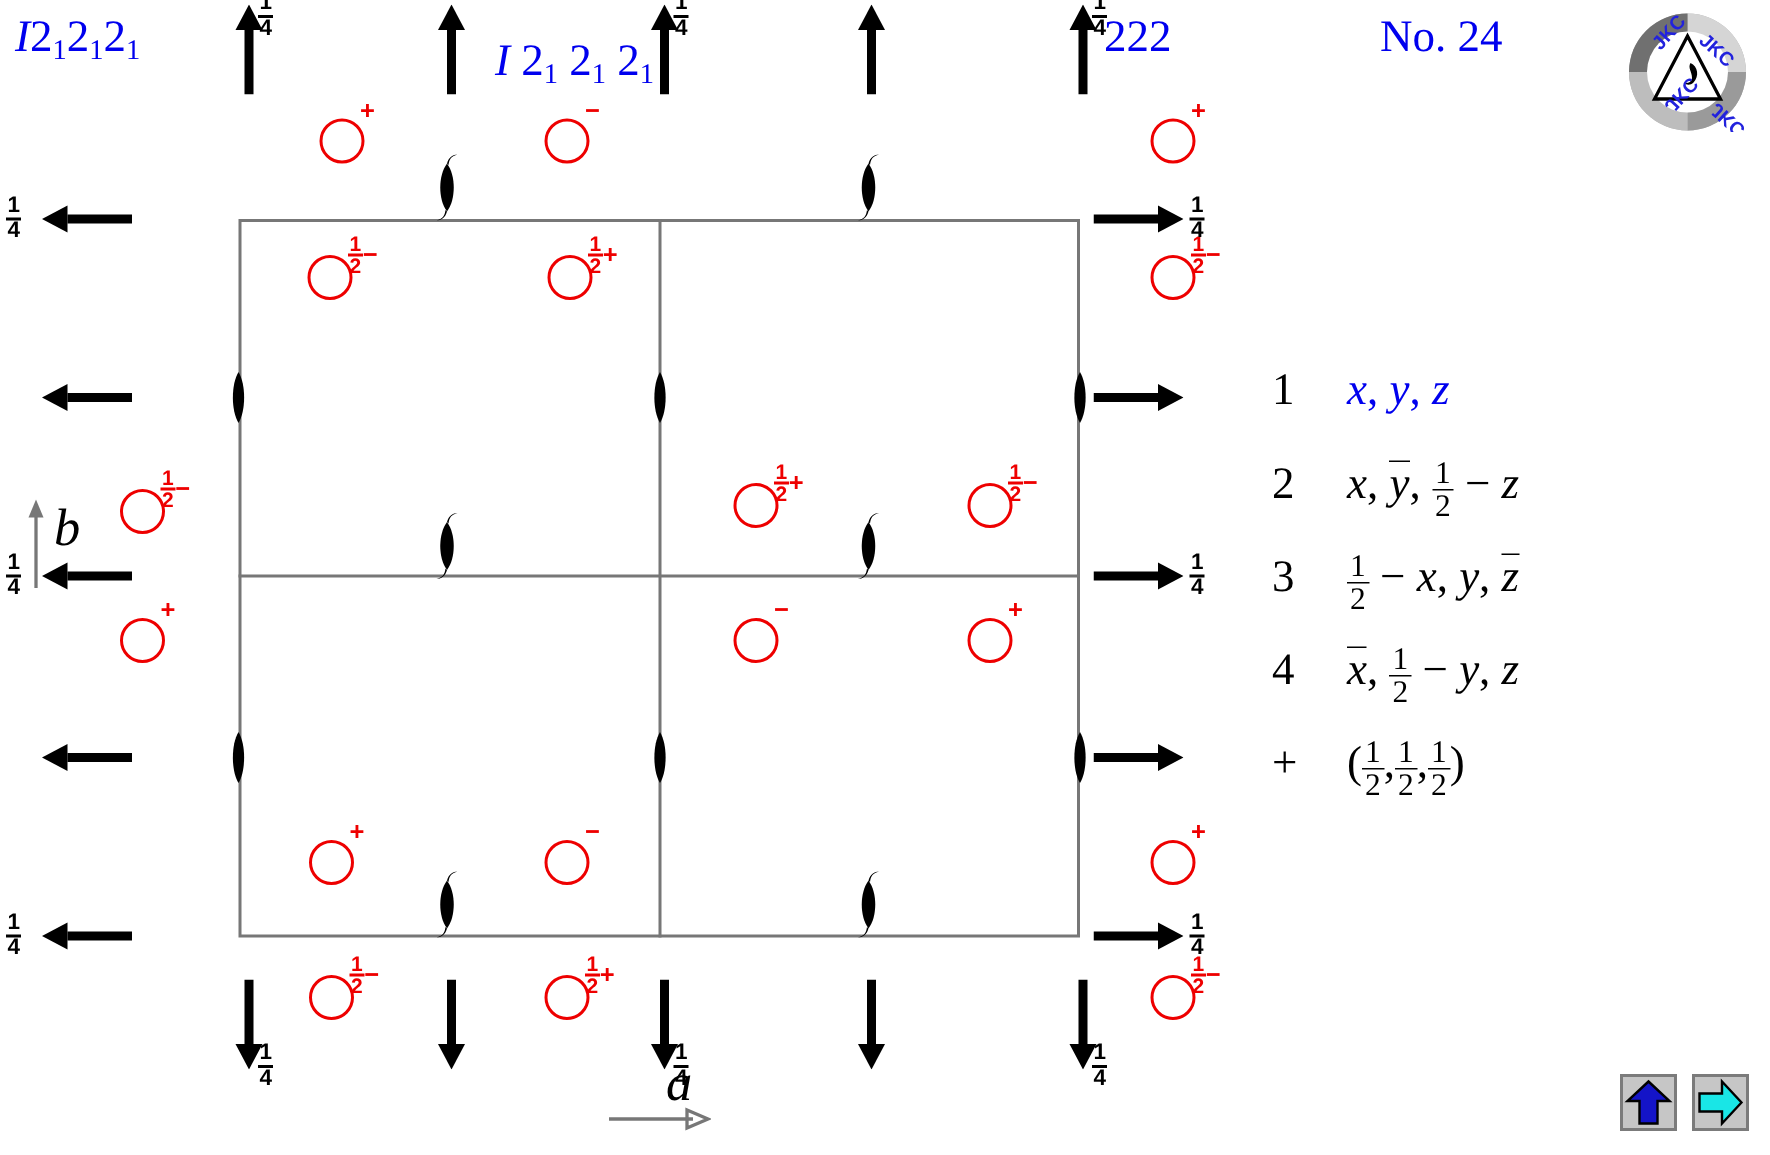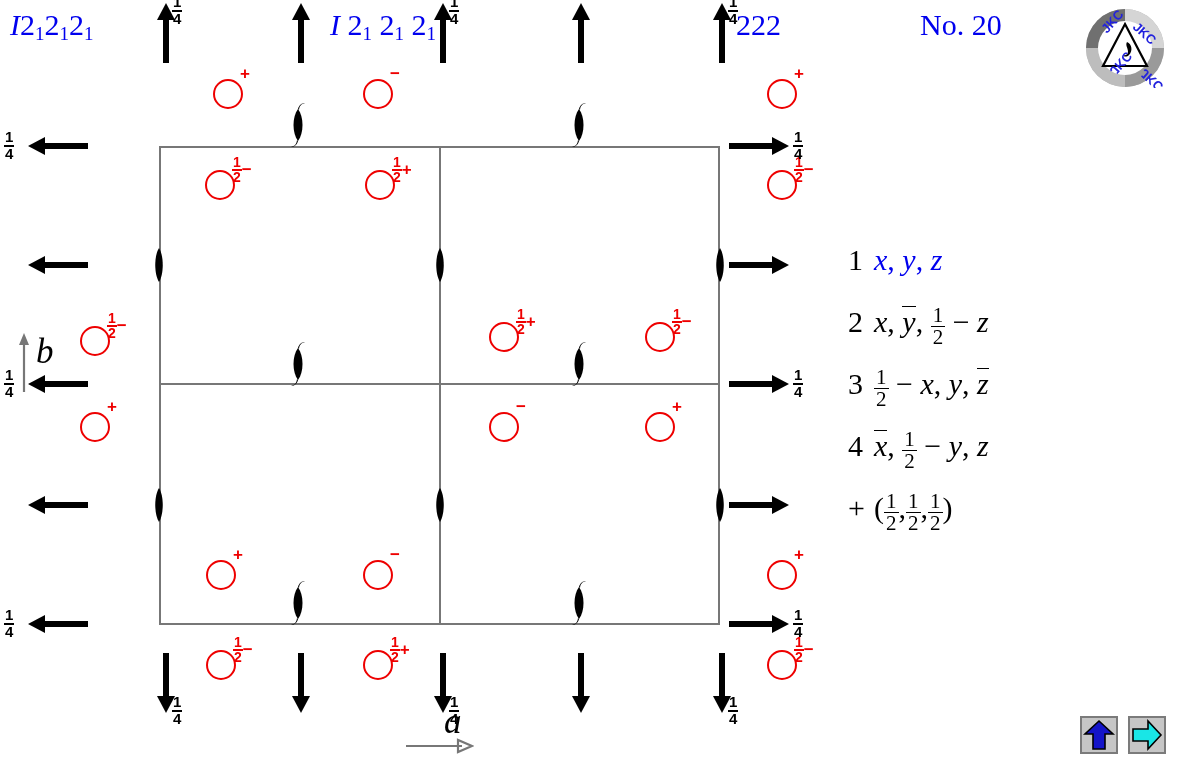--- a/index.html
+++ b/index.html
@@ -11,21 +11,21 @@
 
   
   .hdr{
     position:absolute;color:#0000ee;font-family:"Liberation Serif",serif;
     font-size:30px;white-space:nowrap;
   }
   .hdr .it{font-style:italic;}
   .sub{font-size:19px;vertical-align:-5px;font-style:normal;}
 
   #hg-short{left:10px;top:8px;}
-  #hg-full{left:330px;top:8px;}
+  #hg-full{left:330px;top:24px;}
   #pointgroup{left:736px;top:8px;}
   #itnum{left:920px;top:8px;}
 
   
   #logo{left:1085px;top:8px;width:80px;height:80px;}
 
   
   #cell{
     left:159px;top:146px;width:561px;height:479px;
     border:2px solid #777777;box-sizing:border-box;
@@ -61,21 +61,21 @@
   
   .axlab{position:absolute;font-family:"Liberation Serif",serif;font-style:italic;font-size:35px;color:#000;}
 
   
   #ops{position:absolute;left:848px;top:243px;width:330px;}
   .oprow{
     font-family:"Liberation Serif",serif;font-size:30px;color:#000;
     height:62px;white-space:nowrap;
   }
   .oprow .idx{display:inline-block;min-width:26px;}
-  .oprow .expr{font-style:italic;}
+  .oprow .expr{font-style:italic;margin-left:24px;}
   .oprow.first .expr{color:#0000ee;}
   .ovl{border-top:1.6px solid currentColor;padding-top:0px;display:inline-block;line-height:1.0;}
   .mfr{
     display:inline-block;text-align:center;font-style:normal;
     vertical-align:-12px;font-size:21px;line-height:1.0;
   }
   .mfr .n{display:block;border-bottom:1.6px solid #000;padding:0 2px;}
   .mfr .d{display:block;padding:0 2px;}
 
   
@@ -91,21 +91,21 @@
 
 <div class="hdr" id="hg-short">
   <span class="it">I</span><span>2</span><span class="sub">1</span><span>2</span><span class="sub">1</span><span>2</span><span class="sub">1</span>
 </div>
 
 <div class="hdr" id="hg-full">
   <span class="it">I</span>&nbsp;<span>2</span><span class="sub">1</span>&nbsp;<span>2</span><span class="sub">1</span>&nbsp;<span>2</span><span class="sub">1</span>
 </div>
 
 <div class="hdr" id="pointgroup">222</div>
-<div class="hdr" id="itnum">No. 20</div>
+<div class="hdr" id="itnum">No. 24</div>
 
 <div class="abs" id="logo">
   <svg width="80" height="80" viewBox="0 0 80 80">
     <circle cx="40" cy="40" r="39" fill="#b0b0b0"></circle>
     <path d="M40 40 L40 1 A39 39 0 0 1 79 40 Z" fill="#d5d5d5"></path>
     <path d="M40 40 L79 40 A39 39 0 0 1 40 79 Z" fill="#9a9a9a"></path>
     <path d="M40 40 L40 79 A39 39 0 0 1 1 40 Z" fill="#bdbdbd"></path>
     <path d="M40 40 L1 40 A39 39 0 0 1 40 1 Z" fill="#707070"></path>
     <circle cx="40" cy="40" r="27" fill="#ffffff"></circle>
     <polygon points="40,16 62,58 18,58" fill="none" stroke="#000000" stroke-width="2.2"></polygon>

